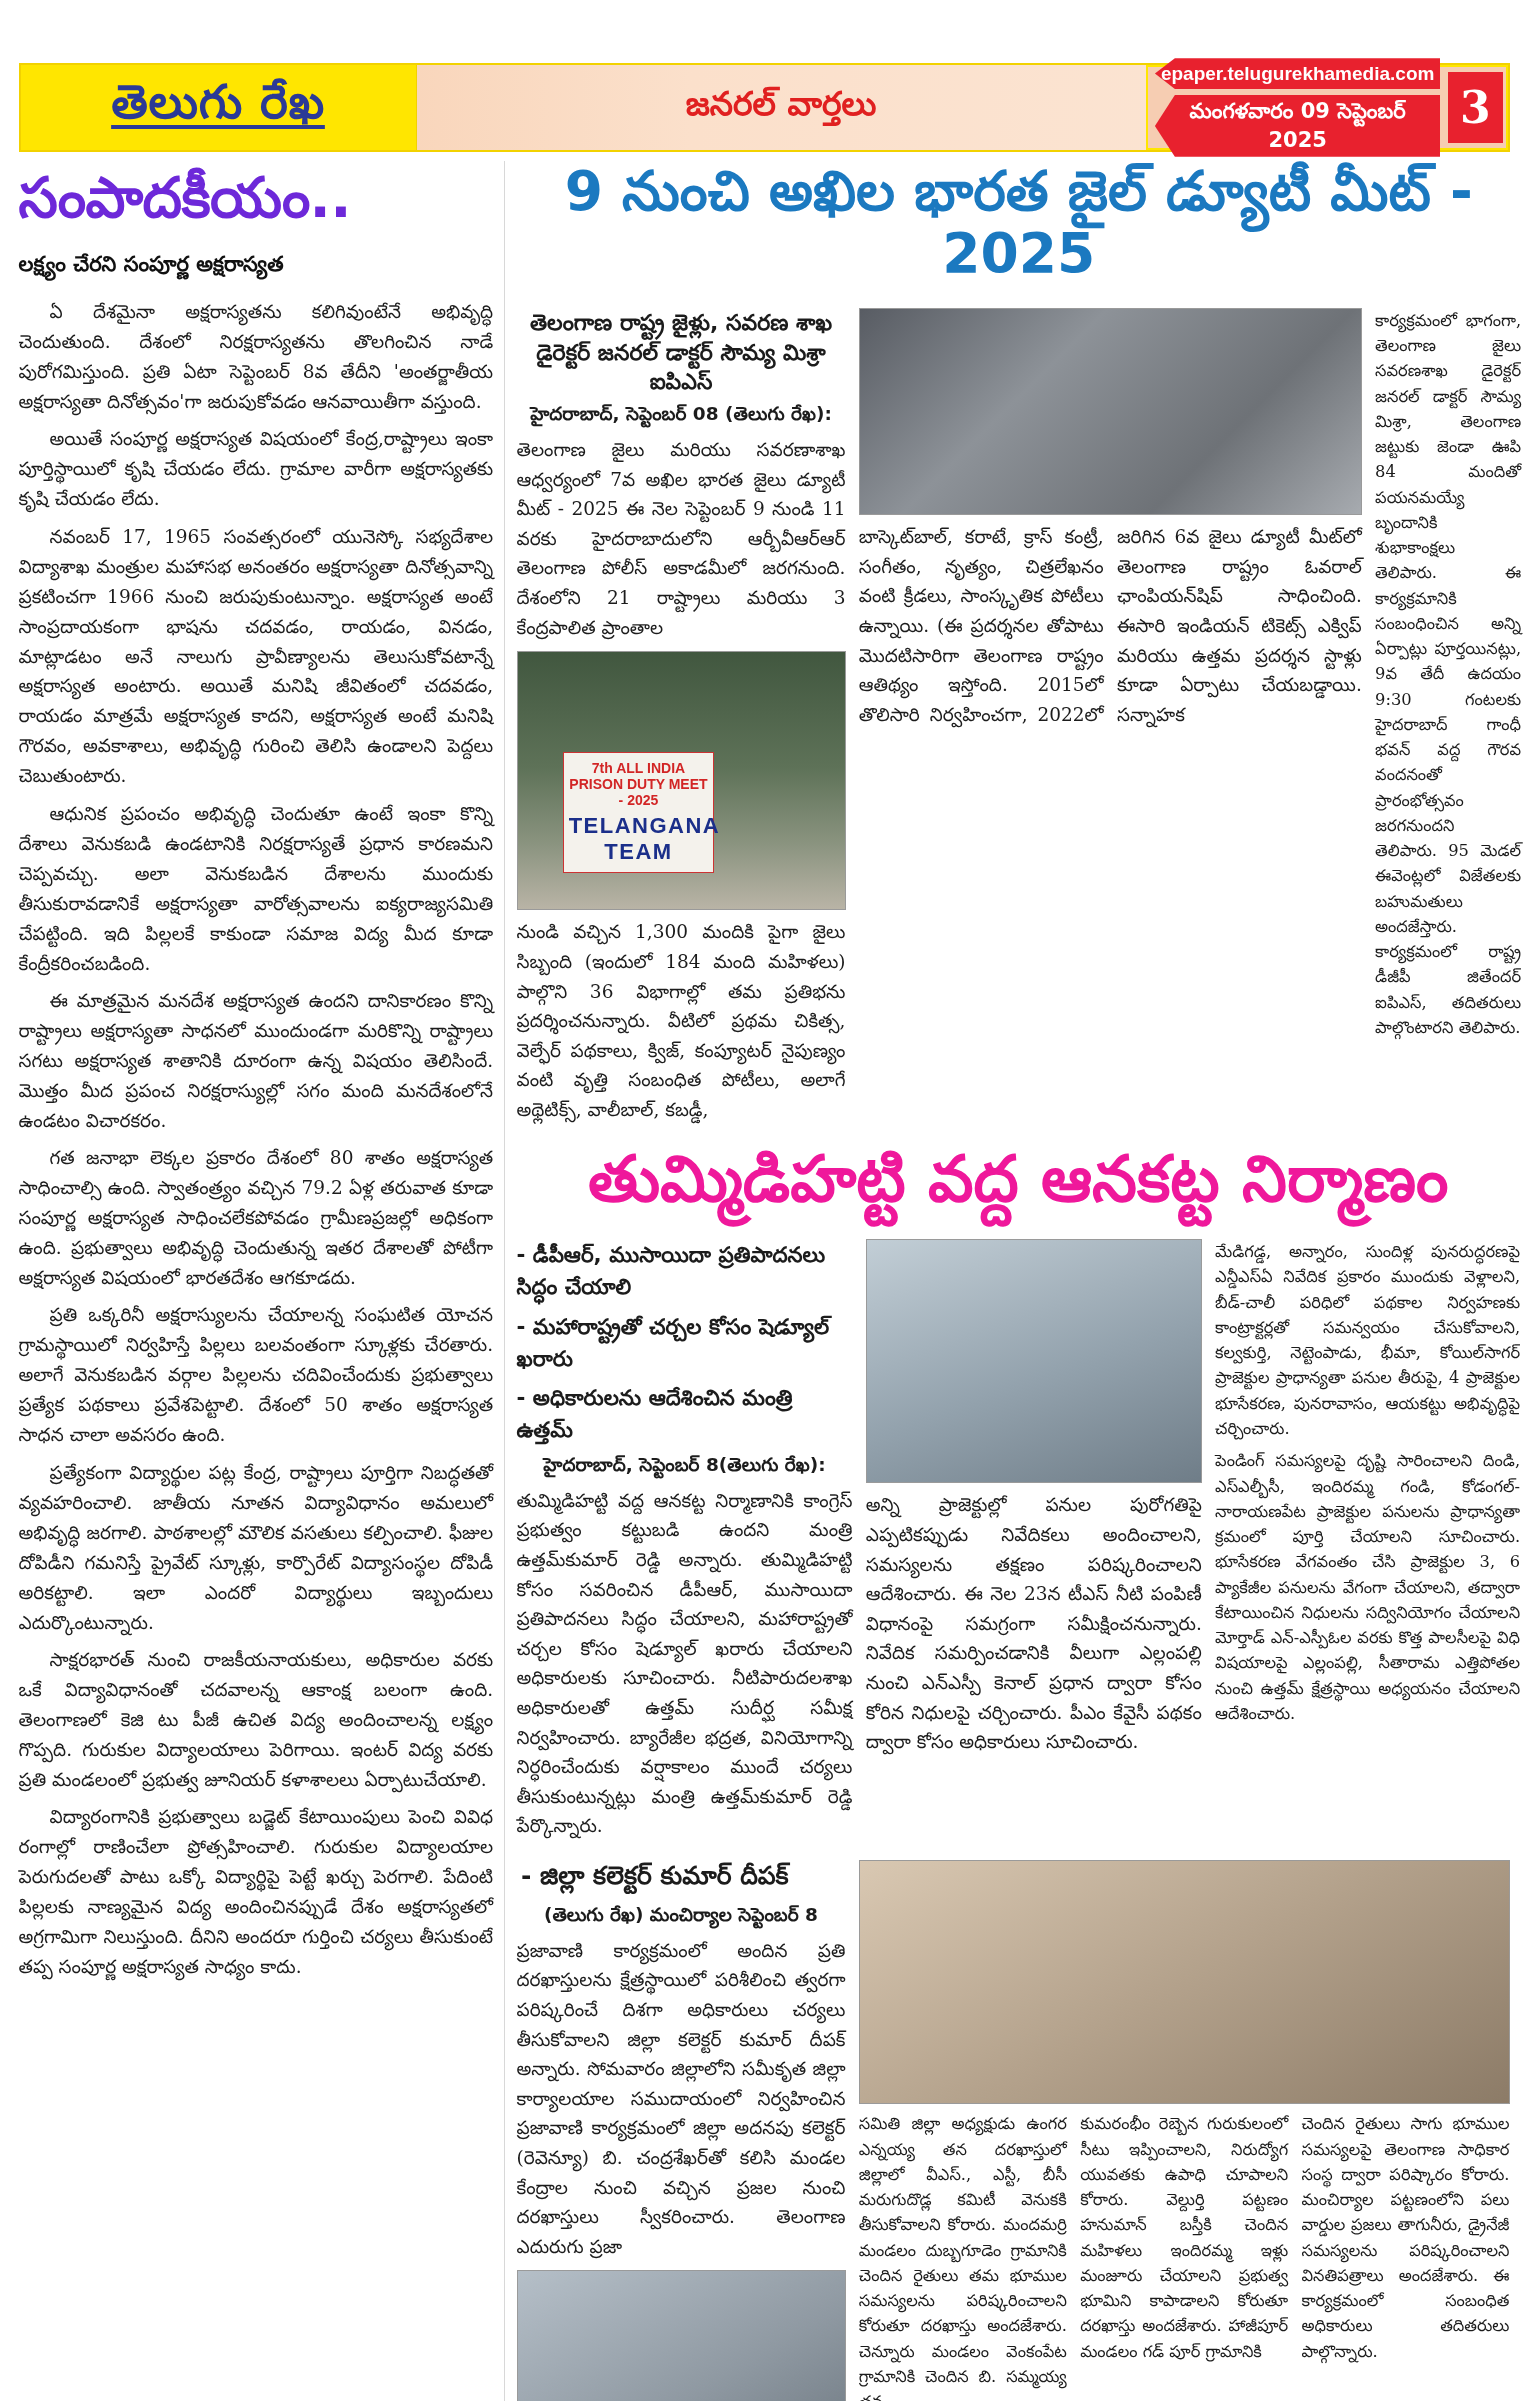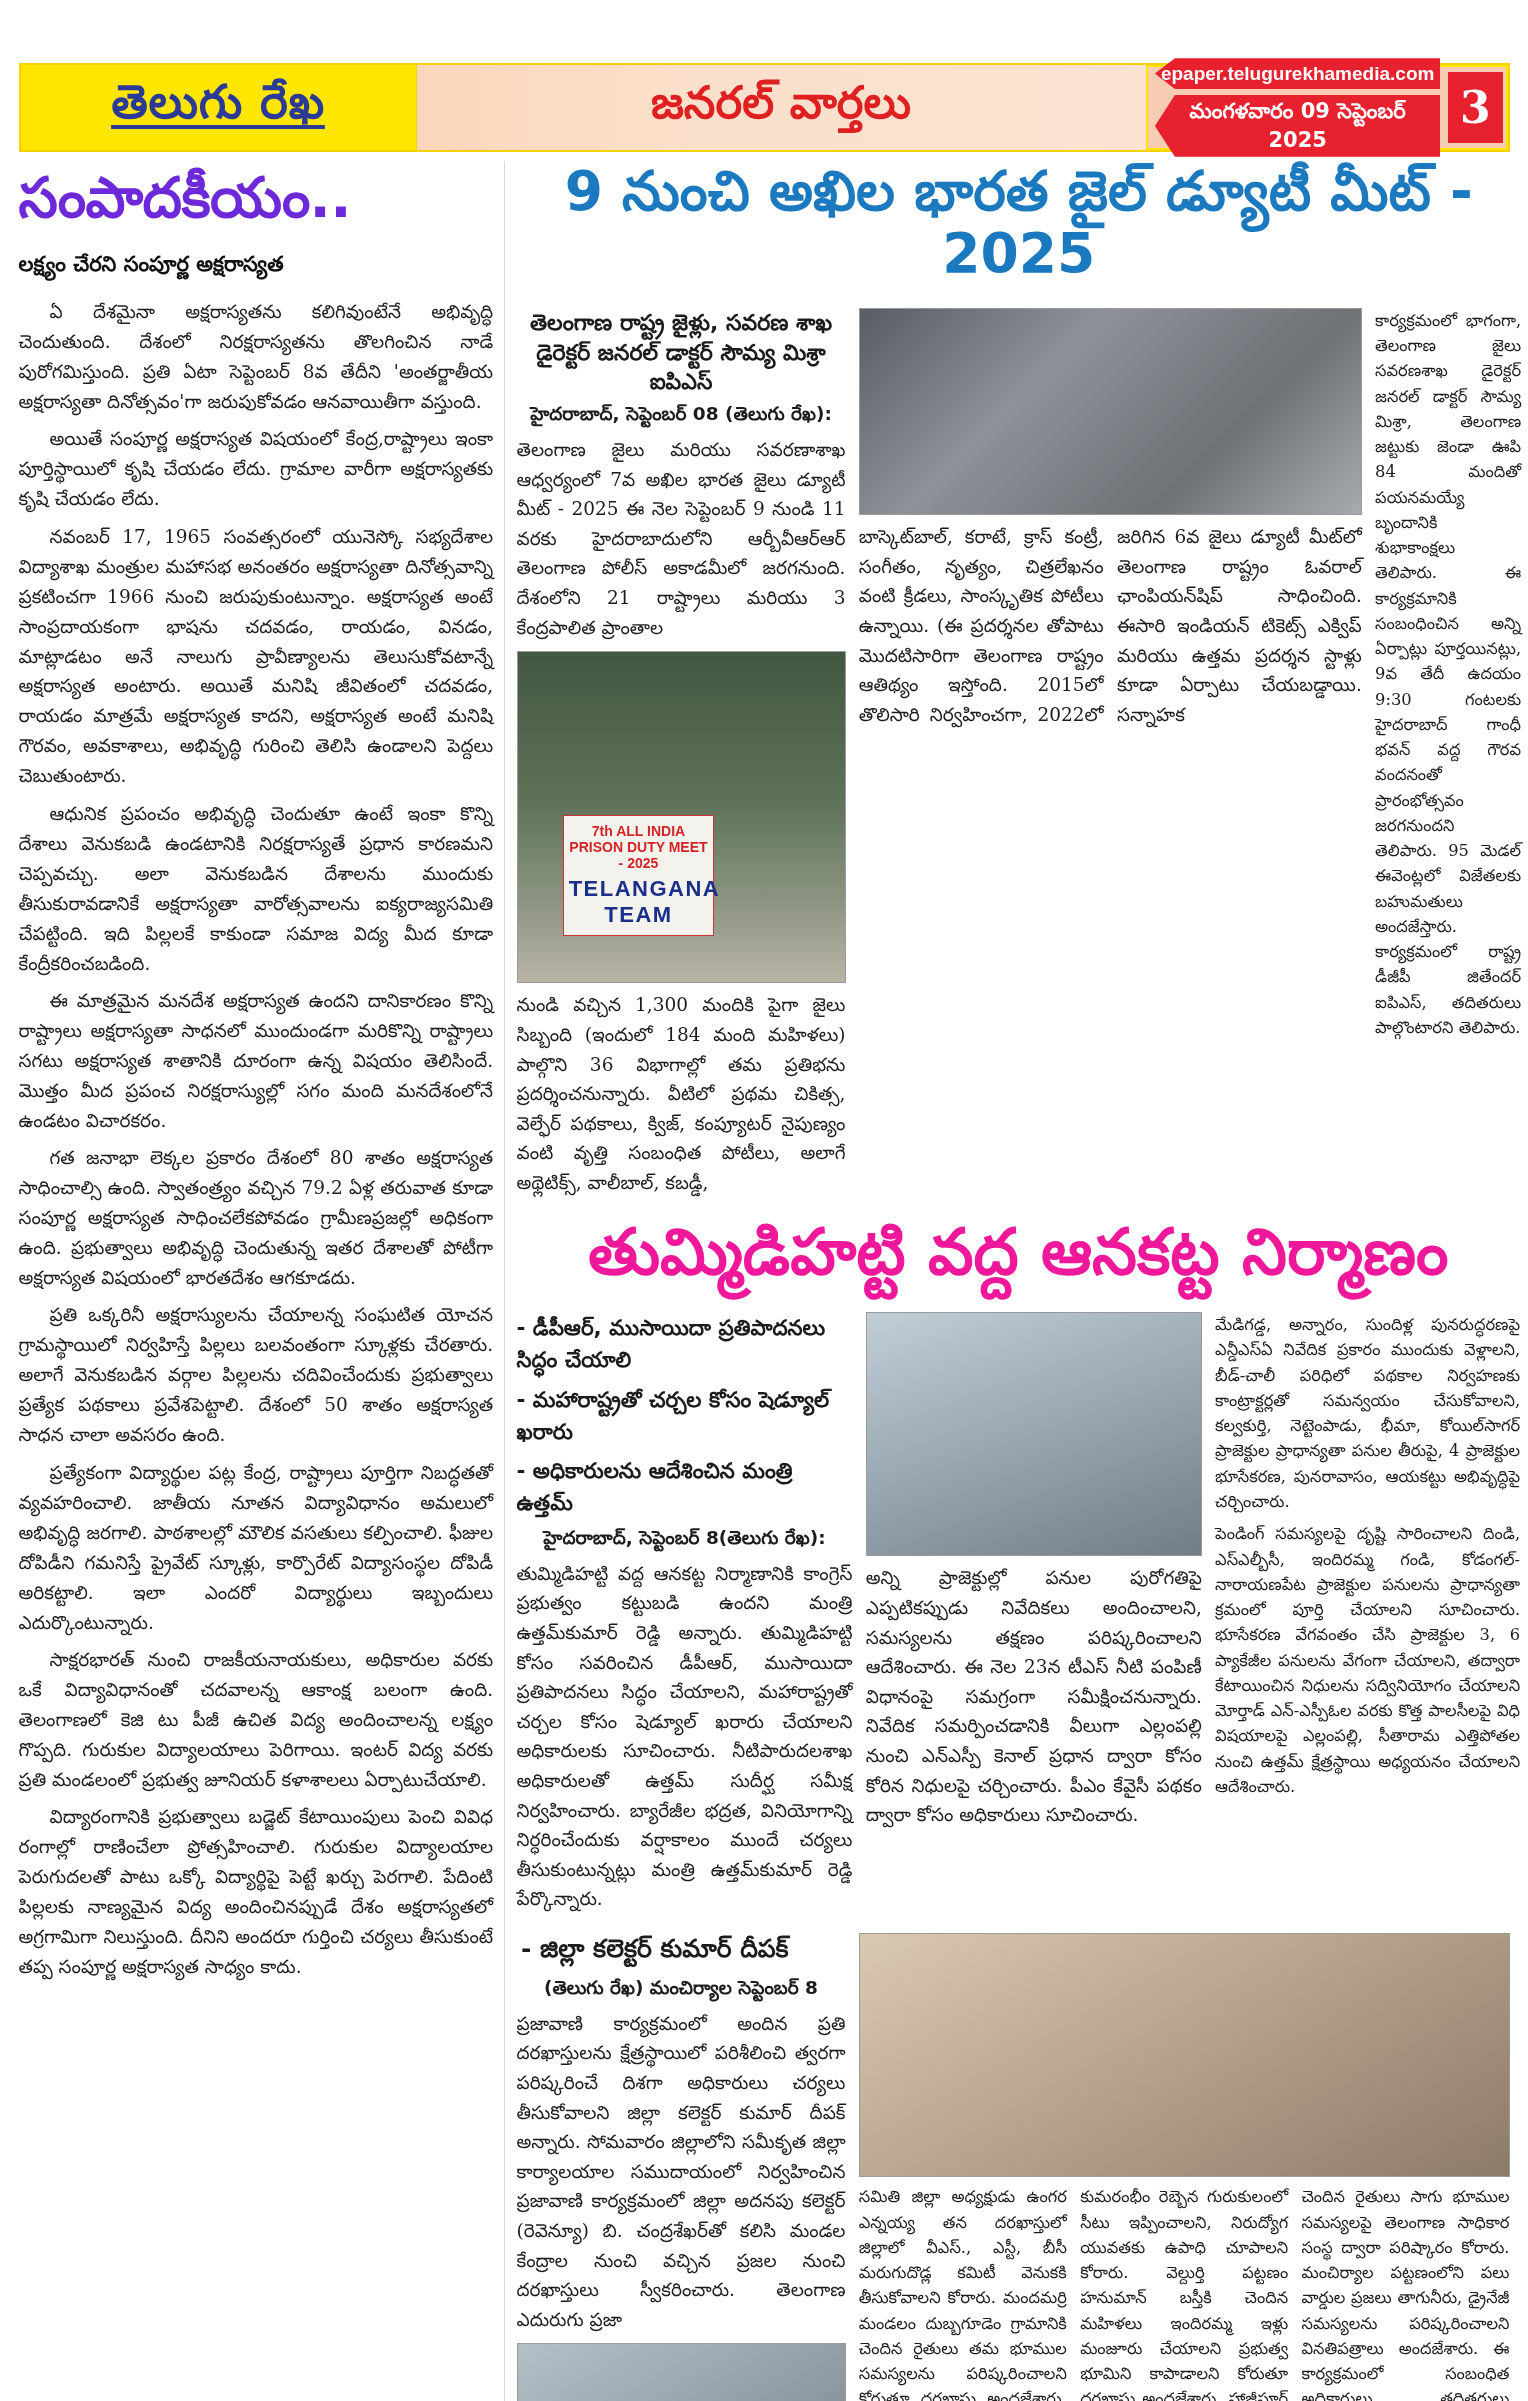--- a/index.html
+++ b/index.html
@@ -5,21 +5,21 @@
   * { margin:0; padding:0; box-sizing:border-box; }
   html,body { background:#ffffff; }
   body { font-family:"DejaVu Sans", sans-serif; color:#1c1c1c; }
   .page { width:1528px; min-height:2401px; margin:0 auto; background:#fff; position:relative; padding:63px 18.5px 15px 18.5px; }
 
   
   .masthead-strip { display:flex; align-items:stretch; height:89px; border:2.2px solid #f2d200; background:linear-gradient(90deg,#f6c8a6 0%,#fbe0cb 45%,#fbe6d6 100%); }
   .masthead-box { background:#ffe600; width:396px; display:flex; align-items:center; justify-content:center; flex:none; border-right:1.5px solid #f2d200; }
   .masthead-title { color:#2b3a96; font-size:47px; font-weight:bold; text-decoration:underline; text-underline-offset:7.4px; text-decoration-thickness:4.4px; letter-spacing:0.7px; }
   .section-box { flex:1; display:flex; align-items:center; justify-content:center; }
-  .section-title { color:#e02020; font-size:45px; font-weight:bold; }
+  .section-title { color:#e02020; font-size:33px; font-weight:bold; }
   .header-right { width:362px; flex:none; border:2.2px solid #ffe600; background:#f6cdb2; display:flex; align-items:center; gap:7.4px; padding:6px 7.4px; }
   .banner-col { flex:1; display:flex; flex-direction:column; gap:6px; }
   .red-banner { background:#e8212e; color:#fff; font-weight:bold; text-align:center; padding:4.4px 6px; clip-path:polygon(0 50%, 7% 0, 100% 0, 100% 100%, 7% 100%); }
   .red-banner.url { font-size:19px; font-family:"Liberation Sans",sans-serif; }
   .red-banner.date { font-size:21px; }
   .page-number { background:#e8212e; color:#fff; width:55px; height:71px; flex:none; display:flex; align-items:center; justify-content:center; font-size:44px; font-weight:bold; font-family:"DejaVu Serif",serif; }
 
   
   .main { display:flex; gap:12px; margin-top:9px; }
   .editorial-col { width:486px; flex:none; border-right:1.5px solid #d8d8d8; padding-right:10.4px; }
@@ -47,21 +47,21 @@
 
   .grid { display:grid; gap:13.3px; }
   .g-art1 { grid-template-columns:329px 503px 146px; }
   .g-art2 { grid-template-columns:336px 336px 305px; }
   .g-art3 { grid-template-columns:329px 1fr; }
   .span-all { grid-column:1 / -1; }
 
   
   .photo { border:0.7px solid #9a9a9a; position:relative; overflow:hidden; margin-bottom:7.4px; }
   .ph-press { height:207px; background:linear-gradient(135deg,#585c63 0%,#8d9298 35%,#6e7277 70%,#a7abb0 100%); }
-  .ph-team { height:332px; background:linear-gradient(180deg,#41573f 0%,#5e7258 45%,#8b9480 75%,#b9b4a6 100%); }
+  .ph-team { height:259px; background:linear-gradient(180deg,#41573f 0%,#5e7258 45%,#8b9480 75%,#b9b4a6 100%); }
   .ph-minister { height:244px; background:linear-gradient(160deg,#c2ced6 0%,#93a2ad 55%,#6f7d88 100%); }
   .ph-present { height:244px; background:linear-gradient(150deg,#d9c8b2 0%,#b3a18b 50%,#8c7b67 100%); }
   .ph-counter { height:185px; background:linear-gradient(150deg,#b5bfc8 0%,#8f99a2 60%,#707a83 100%); }
   .team-banner { position:absolute; left:14%; bottom:14%; width:46%; background:#f4f2ec; border:1.5px solid #c33; padding:7.4px 4.4px; text-align:center; }
   .team-banner .l1 { color:#d22525; font-weight:bold; font-size:14px; font-family:"Liberation Sans",sans-serif; }
   .team-banner .l2 { color:#1b2f8a; font-weight:bold; font-size:22px; letter-spacing:1.5px; font-family:"Liberation Sans",sans-serif; margin-top:4.4px; }
 </style>
 </head>
 <body>
 

